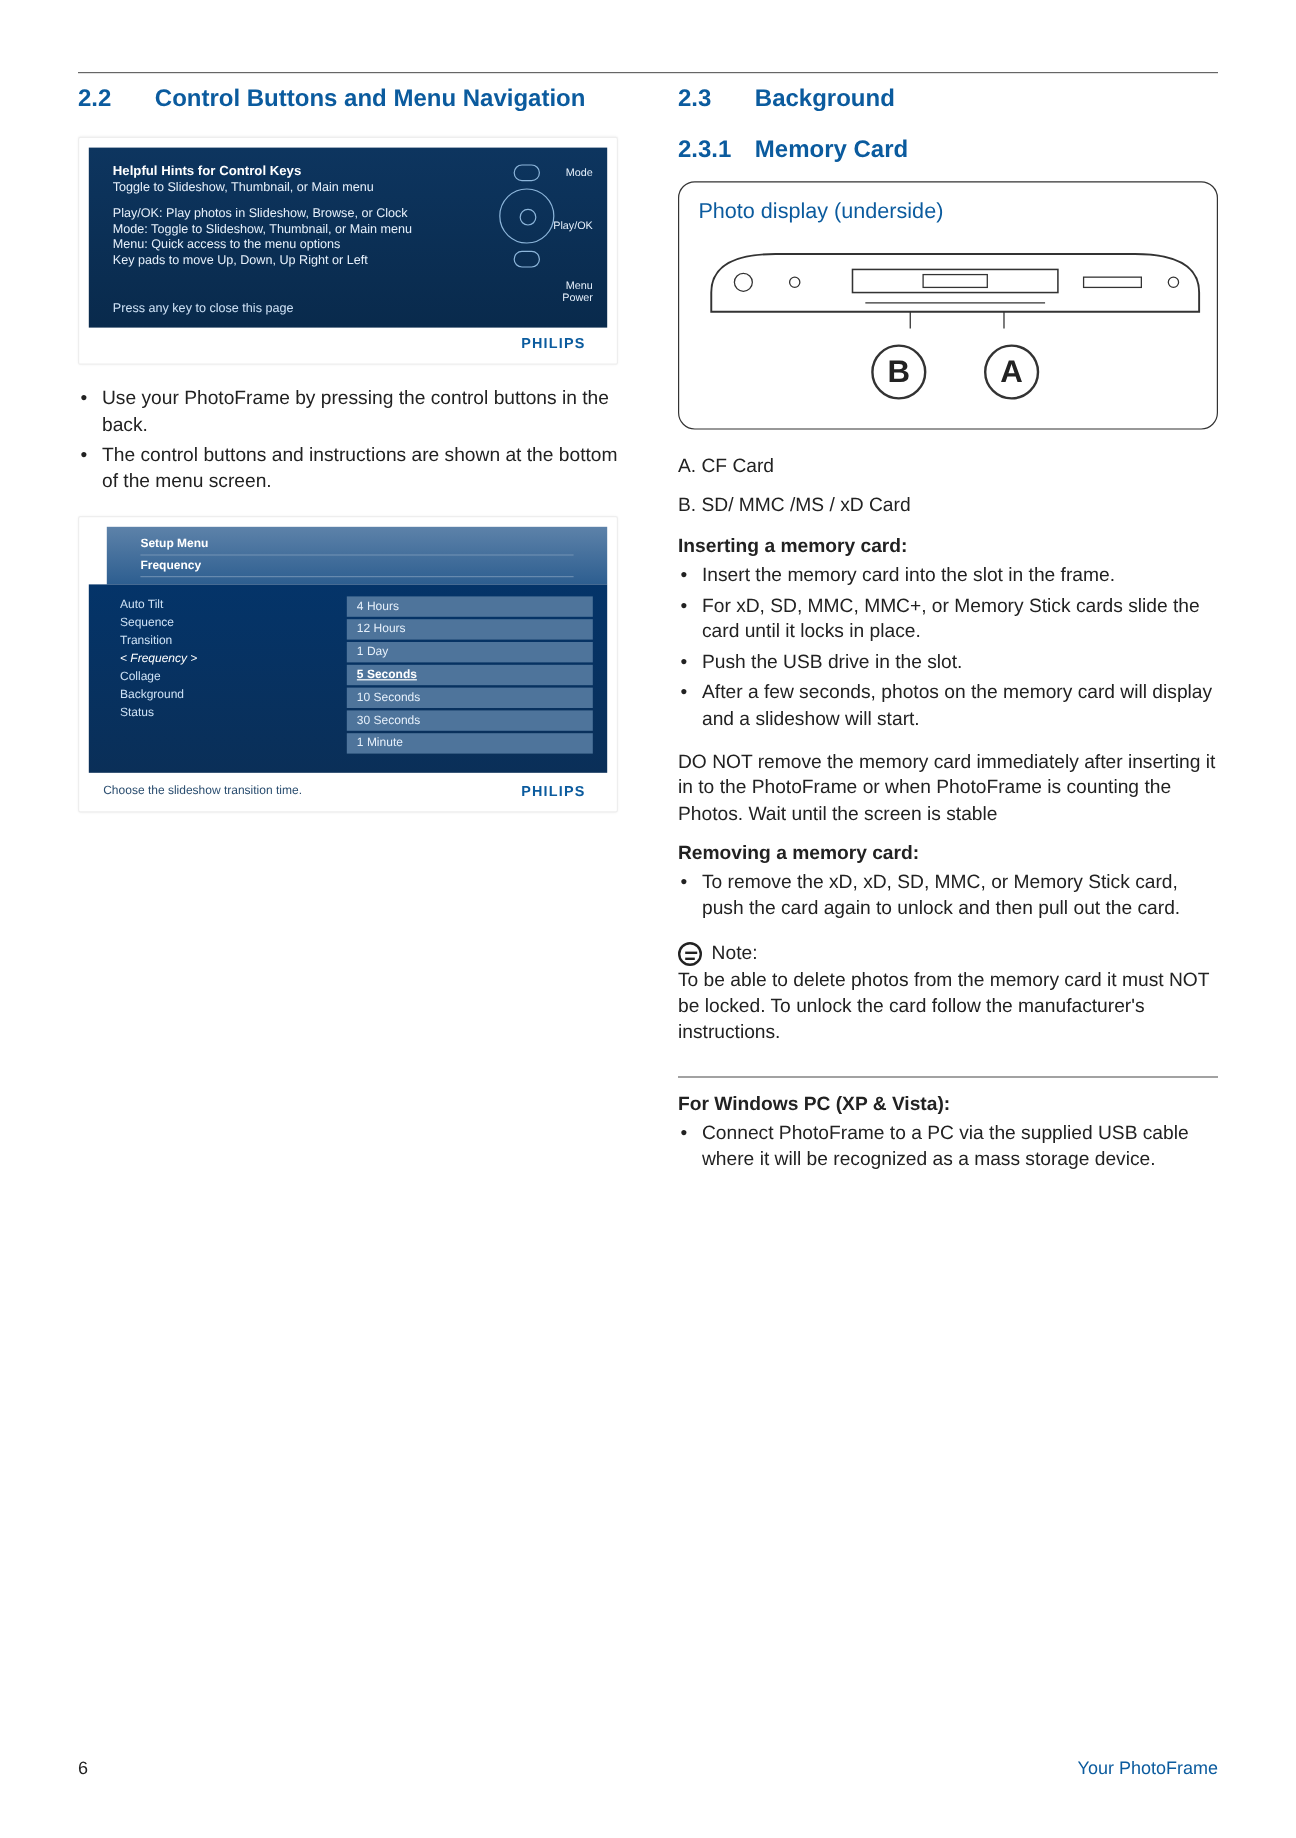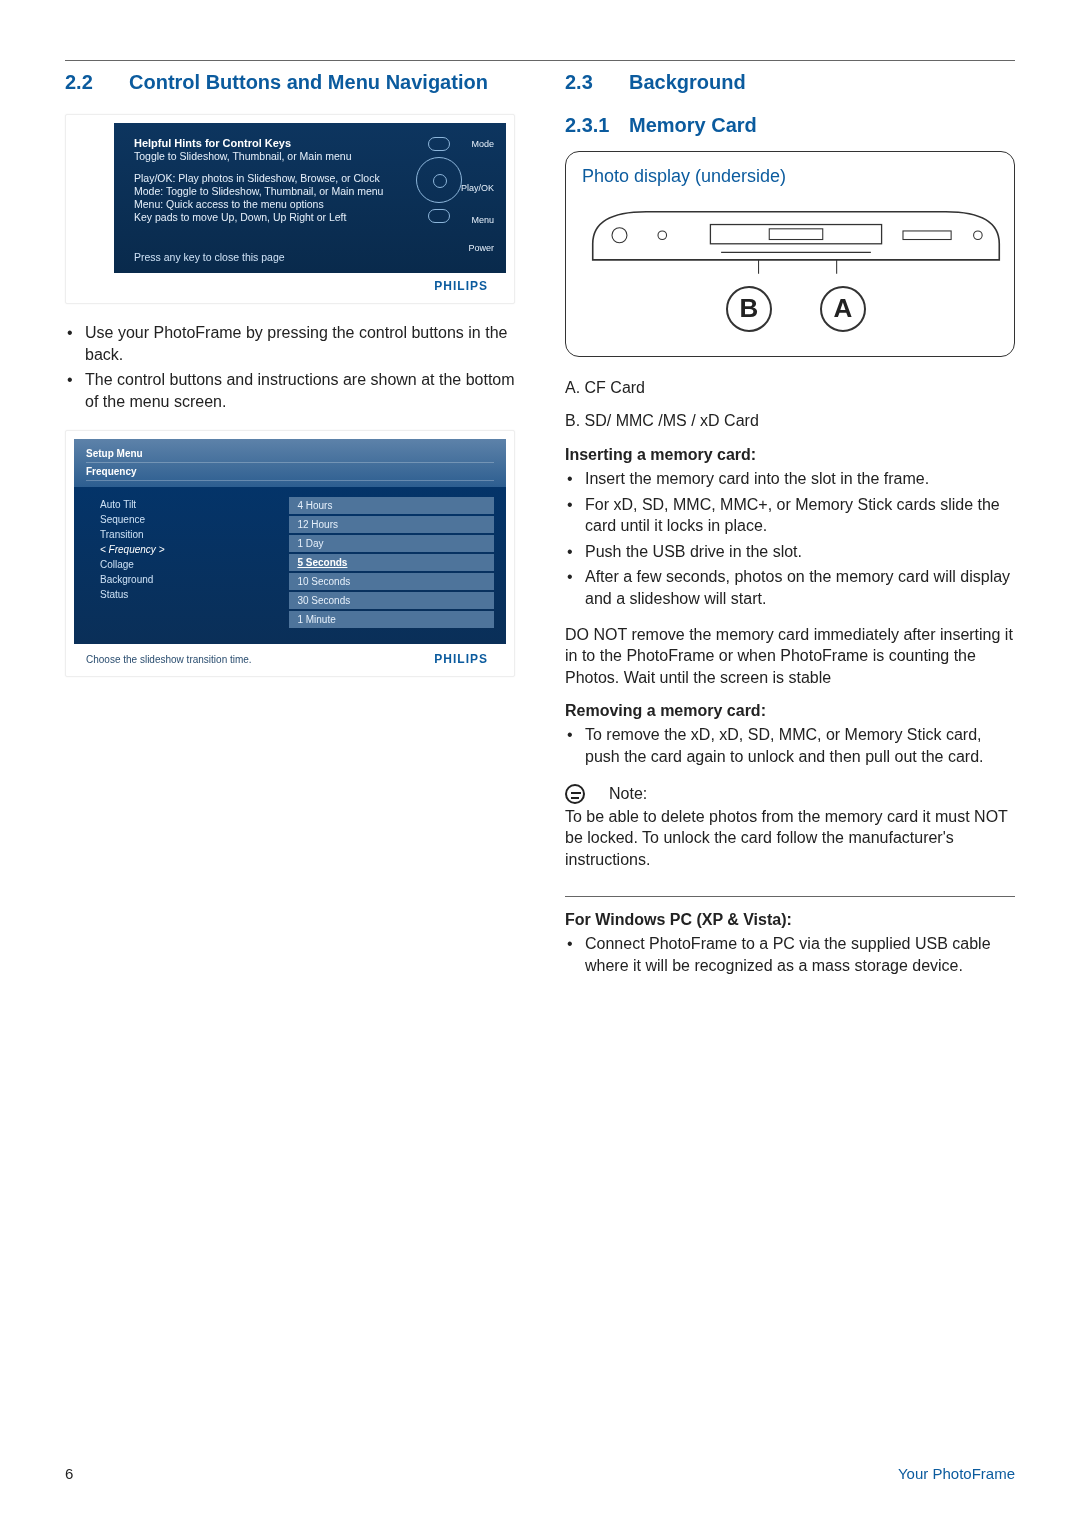--- a/index.html
+++ b/index.html
@@ -57,21 +57,20 @@
     margin: 18px 0 18px 0;
     box-shadow: 0 0 2px rgba(0,0,0,0.05);
   }
   .fig1-inner {
     background: linear-gradient(#0d355f, #092a4c);
     color: #cfe2f6;
     font-size: 10.5px;
     padding: 14px 20px 12px 20px;
     position: relative;
     height: 150px;
-    margin-left: 40px;
   }
   .fig1-inner .title { font-weight: bold; font-size: 11px; color: #fff; margin-bottom: 1px; }
   .fig1-inner .line { margin-top: 1px; color: #e6f0fb; }
   .fig1-inner .footer { position: absolute; bottom: 10px; color: #cfe2f6; }
   .fig1-right {
     position: absolute; right: 12px; top: 8px; width: 100px;
   }
   .fig1-right .btn {
     width: 22px; height: 14px; border: 1px solid #8db6db; border-radius: 7px;
     display: block; margin: 6px 0 6px 34px;
@@ -93,21 +92,22 @@
     border: 1px solid #eee;
     border-radius: 2px;
     margin: 18px 0 18px 0;
     box-shadow: 0 0 2px rgba(0,0,0,0.05);
     padding: 8px;
   }
   .fig2-top {
     background: linear-gradient(#5d82a9, #2d5e90);
     color: #fff;
     font-size: 10px;
-    padding: 6px 12px;
+    padding: 6px 28px;
+    margin-left: 15px;
   }
   .fig2-top .row {
     border-bottom: 1px solid rgba(255,255,255,0.25);
     padding: 3px 0;
     font-weight: bold;
   }
   .fig2-body {
     background: linear-gradient(#043469, #0a2f58);
     display: flex;
     font-size: 10px;
@@ -139,21 +139,21 @@
   }
   .fig3-label { color: #0b5b9e; font-size: 18px; margin-bottom: 14px; }
   .device-svg { width: 100%; height: auto; }
   .slot-labels { display: flex; justify-content: center; gap: 48px; margin-top: 6px; }
   .slot-labels .circ {
     width: 46px; height: 46px; border: 2px solid #333; border-radius: 50%;
     display: flex; align-items: center; justify-content: center;
     font-size: 26px; font-weight: bold;
   }
 
-  .note-line { display: flex; align-items: center; gap: 24px; margin: 16px 0 2px 0; }
+  .note-line { display: flex; align-items: center; gap: 8px; margin: 16px 0 2px 0; }
   .note-line .icon {
     width: 20px; height: 20px; border: 2px solid #222; border-radius: 50%;
     position: relative;
   }
   .note-line .icon::before,
   .note-line .icon::after {
     content: ""; position: absolute; background: #222; height: 2px; left: 4px;
   }
   .note-line .icon::before { width: 10px; top: 6px; }
   .note-line .icon::after { width: 8px; top: 11px; }
@@ -188,21 +188,21 @@
         <div class="line">Mode: Toggle to Slideshow, Thumbnail, or Main menu</div>
         <div class="line">Menu: Quick access to the menu options</div>
         <div class="line">Key pads to move Up, Down, Up Right or Left</div>
         <div class="footer">Press any key to close this page</div>
         <div class="fig1-right">
           <span class="lbl" style="top:8px">Mode</span>
           <span class="btn"></span>
           <div class="dpad"></div>
           <span class="lbl" style="top:52px">Play/OK</span>
           <span class="btn"></span>
-          <span class="lbl" style="top:84px">Menu</span>
+          <span class="lbl" style="top:102px">Menu</span>
           <span class="lbl" style="top:112px">Power</span>
         </div>
       </div>
       <div class="fig1-brand">PHILIPS</div>
     </div>
 
     <ul class="bullets">
       <li>Use your PhotoFrame by pressing the control buttons in the back.</li>
       <li>The control buttons and instructions are shown at the bottom of the menu screen.</li>
     </ul>

